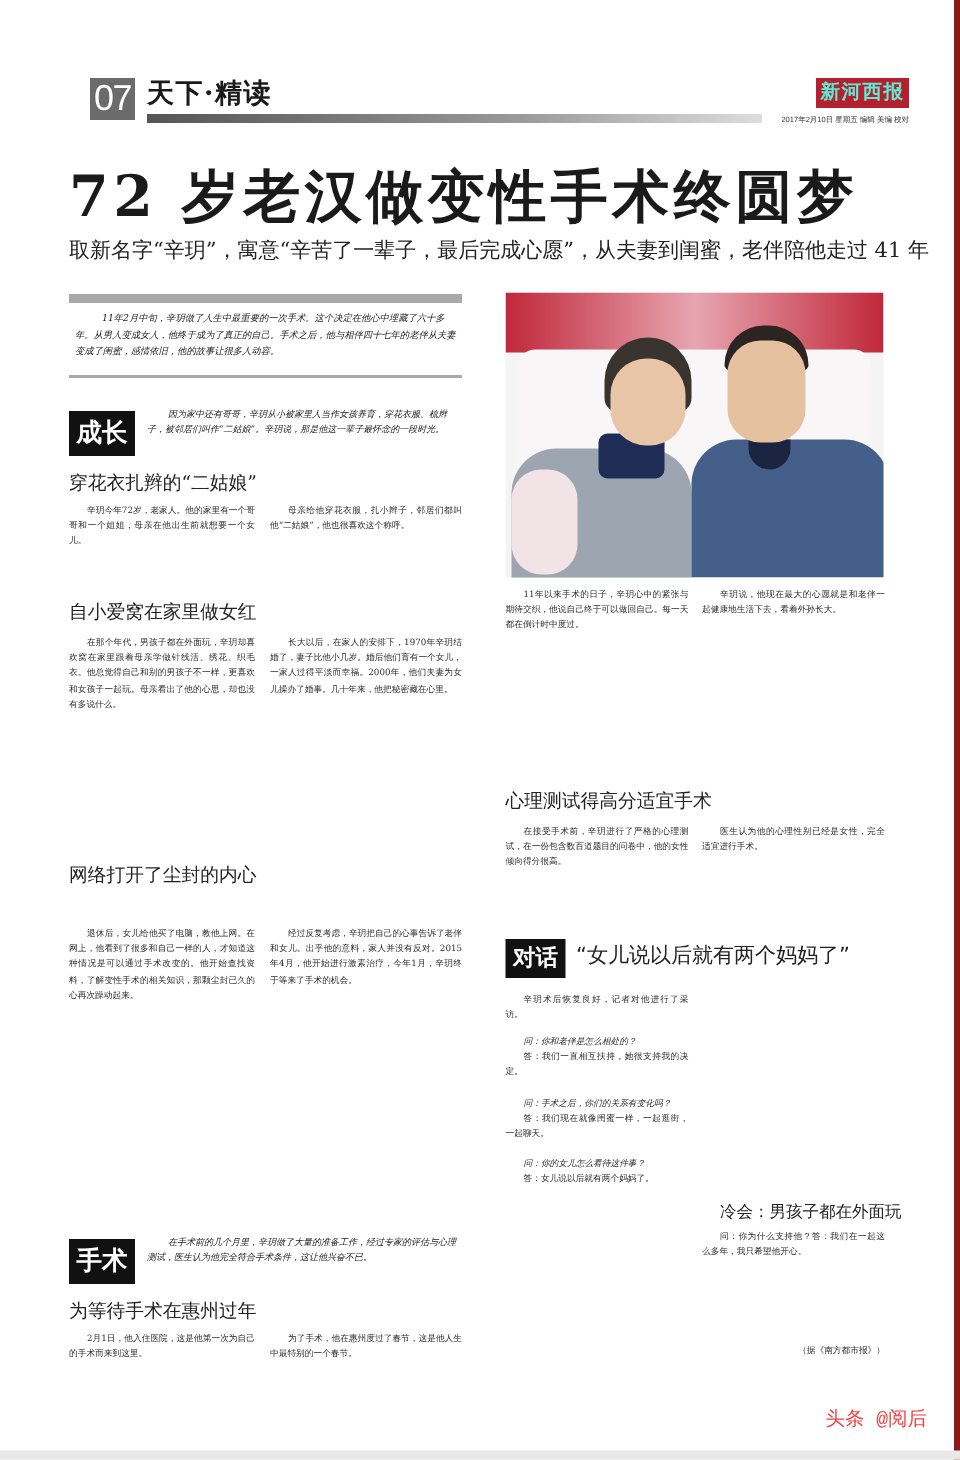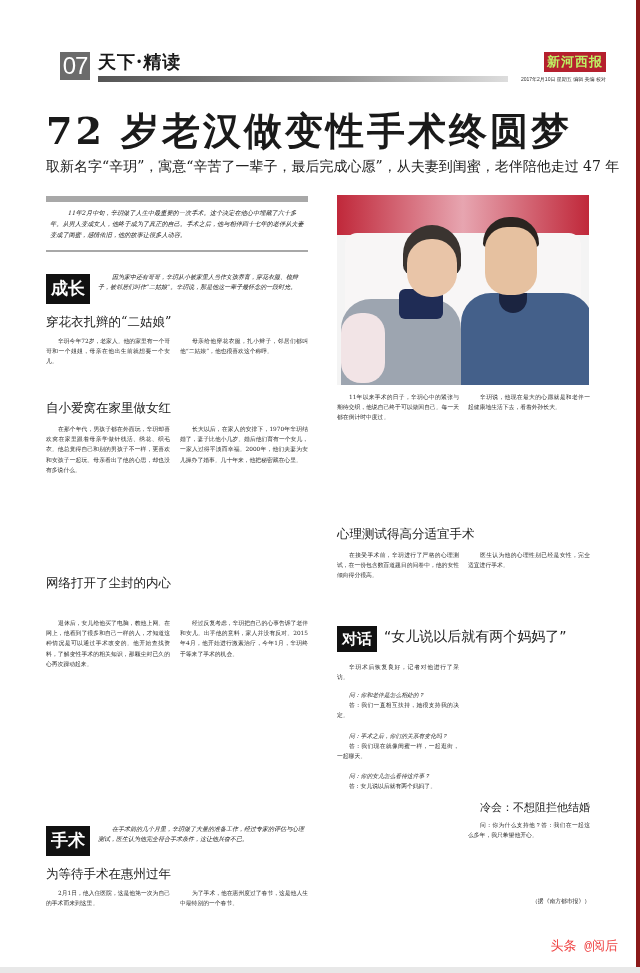--- a/index.html
+++ b/index.html
@@ -19,21 +19,21 @@
     background: #6b6b6b; color: #fff; font-family: "Liberation Sans", sans-serif;
     font-size: 24px; line-height: 28px; text-align: center; letter-spacing: -1px;
   }
   .section-name { position: absolute; left: 38px; top: 0; font-size: 18px; font-weight: bold; letter-spacing: 1px; }
   .hdr-bar {
     position: absolute; left: 38px; top: 26px; width: 410px; height: 6px;
     background: linear-gradient(to right, #555, #999 60%, #ddd);
   }
   .masthead {
     position: absolute; right: 0; top: 2px; width: 62px; height: 20px; background: #b5202e;
-    color: #bef264; font-size: 13px; font-weight: bold; text-align: center; line-height: 20px; letter-spacing: 1px;
+    color: #5eead4; font-size: 13px; font-weight: bold; text-align: center; line-height: 20px; letter-spacing: 1px;
   }
   .dateline { position: absolute; right: 0; top: 26px; font-family: "Liberation Sans", sans-serif; font-size: 5px; color: #333; }
 
   .headline { position: absolute; left: 46px; top: 106px; font-size: 38px; font-weight: bold; letter-spacing: 3px; }
   .subhead { position: absolute; left: 46px; top: 158px; font-size: 14px; color: #222; }
 
   
   .intro-bar-top { position: absolute; left: 46px; top: 196px; width: 262px; height: 6px; background: #a8a8a8; }
   .intro-text { position: absolute; left: 50px; top: 207px; width: 254px; font-size: 6.2px; line-height: 11px; font-style: italic; text-indent: 18px; }
   .intro-bar-bottom { position: absolute; left: 46px; top: 250px; width: 262px; height: 2px; background: #a8a8a8; }
@@ -73,21 +73,21 @@
 
 <div class="hdr">
   <div class="pg-num">07</div>
   <div class="section-name">天下·精读</div>
   <div class="hdr-bar"></div>
   <div class="masthead">新河西报</div>
   <div class="dateline">2017年2月10日 星期五 编辑 美编 校对</div>
 </div>
 
 <div class="headline">72 岁老汉做变性手术终圆梦</div>
-<div class="subhead">取新名字“辛玥”，寓意“辛苦了一辈子，最后完成心愿”，从夫妻到闺蜜，老伴陪他走过 47 年</div>
+<div class="subhead">取新名字“辛玥”，寓意“辛苦了一辈子，最后完成心愿”，从夫妻到闺蜜，老伴陪他走过 41 年</div>
 
 <div class="intro-bar-top"></div>
 <div class="intro-text">11年2月中旬，辛玥做了人生中最重要的一次手术。这个决定在他心中埋藏了六十多年。从男人变成女人，他终于成为了真正的自己。手术之后，他与相伴四十七年的老伴从夫妻变成了闺蜜，感情依旧，他的故事让很多人动容。</div>
 <div class="intro-bar-bottom"></div>
 
 <div class="tag" style="left:46px; top:274px; width:44px; height:30px; line-height:30px;">成长</div>
 <div class="tag-lead" style="left:98px; top:272px; width:210px;">因为家中还有哥哥，辛玥从小被家里人当作女孩养育，穿花衣服、梳辫子，被邻居们叫作“二姑娘”。辛玥说，那是他这一辈子最怀念的一段时光。</div>
 <div class="subtitle" style="left:46px; top:314px;">穿花衣扎辫的“二姑娘”</div>
 <div class="col" style="left:46px; top:336px; width:124px;">辛玥今年72岁，老家人。他的家里有一个哥哥和一个姐姐，母亲在他出生前就想要一个女儿。</div>
 <div class="col" style="left:180px; top:336px; width:128px;">母亲给他穿花衣服，扎小辫子，邻居们都叫他“二姑娘”，他也很喜欢这个称呼。</div>
@@ -133,18 +133,18 @@
 
 <div style="position:absolute; left:337px; top:690px; width:122px;">
   <div class="col" style="position:relative; font-style:italic;">问：你和老伴是怎么相处的？</div>
   <div class="col" style="position:relative; margin-bottom:10px;">答：我们一直相互扶持，她很支持我的决定。</div>
   <div class="col" style="position:relative; font-style:italic;">问：手术之后，你们的关系有变化吗？</div>
   <div class="col" style="position:relative; margin-bottom:10px;">答：我们现在就像闺蜜一样，一起逛街，一起聊天。</div>
   <div class="col" style="position:relative; font-style:italic;">问：你的女儿怎么看待这件事？</div>
   <div class="col" style="position:relative;">答：女儿说以后就有两个妈妈了。</div>
 </div>
 
-<div class="subtitle" style="left:480px; top:800px; font-size:11px;">冷会：不想阻拦他结婚</div>
+<div class="subtitle" style="left:480px; top:800px; font-size:11px;">冷会：男孩子都在外面玩</div>
 <div class="col" style="left:468px; top:820px; width:122px;">问：你为什么支持他？答：我们在一起这么多年，我只希望他开心。</div>
 <div class="col" style="left:468px; top:896px; width:122px; text-align:right;">（据《南方都市报》）</div>
 
 <div class="watermark">头条 @阅后</div>
 <div class="bottom-strip"></div>
 
 </body></html>

